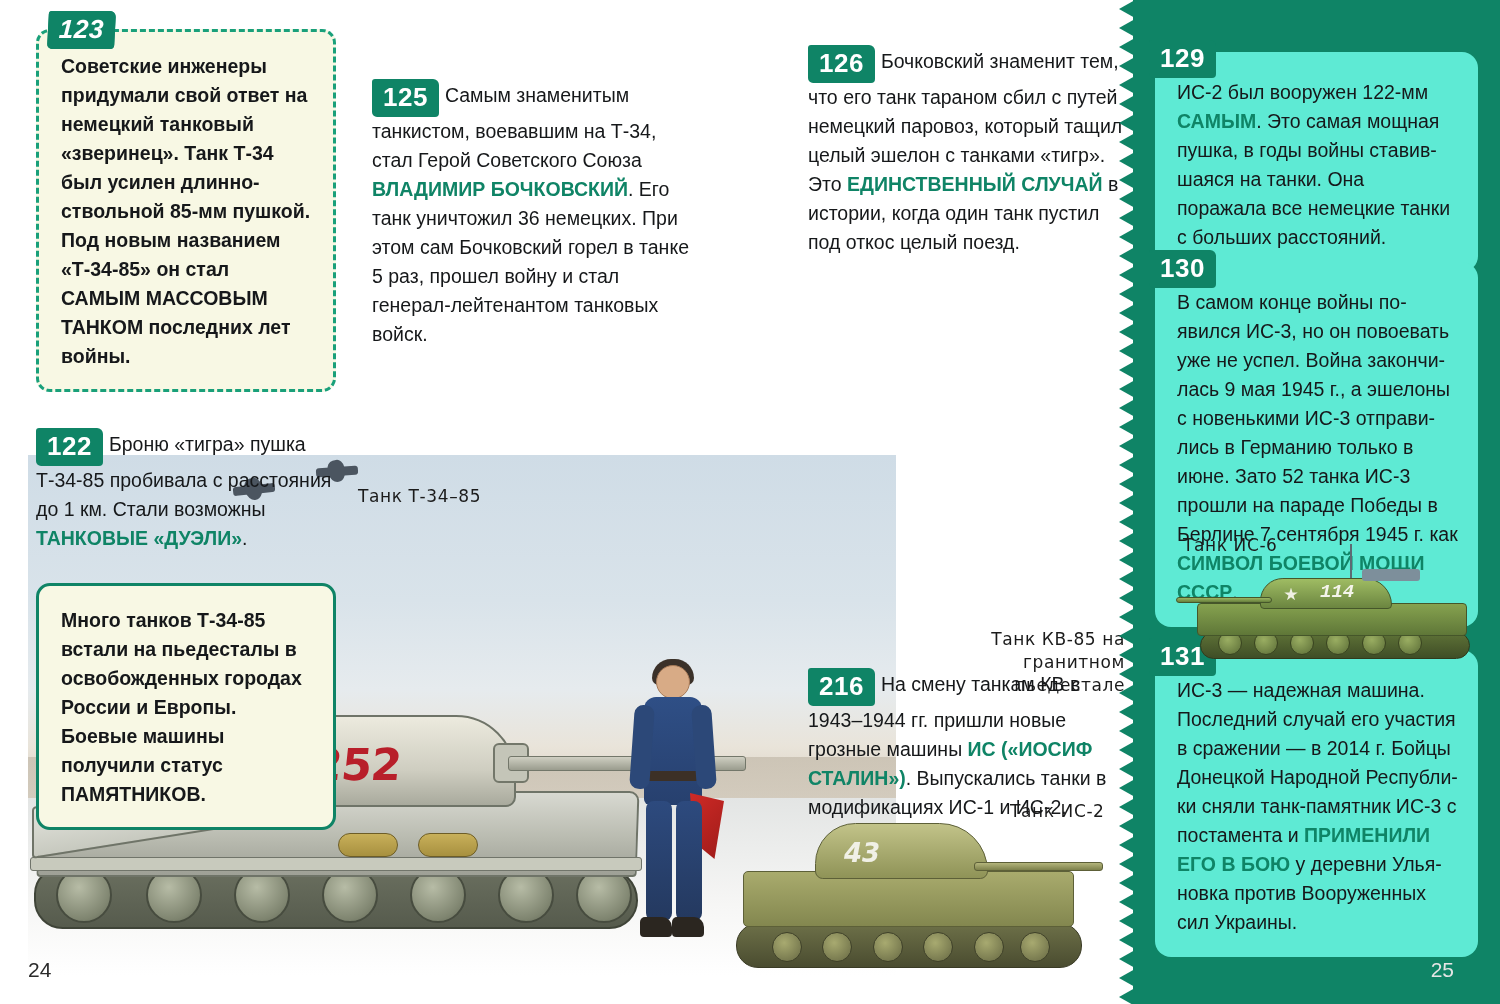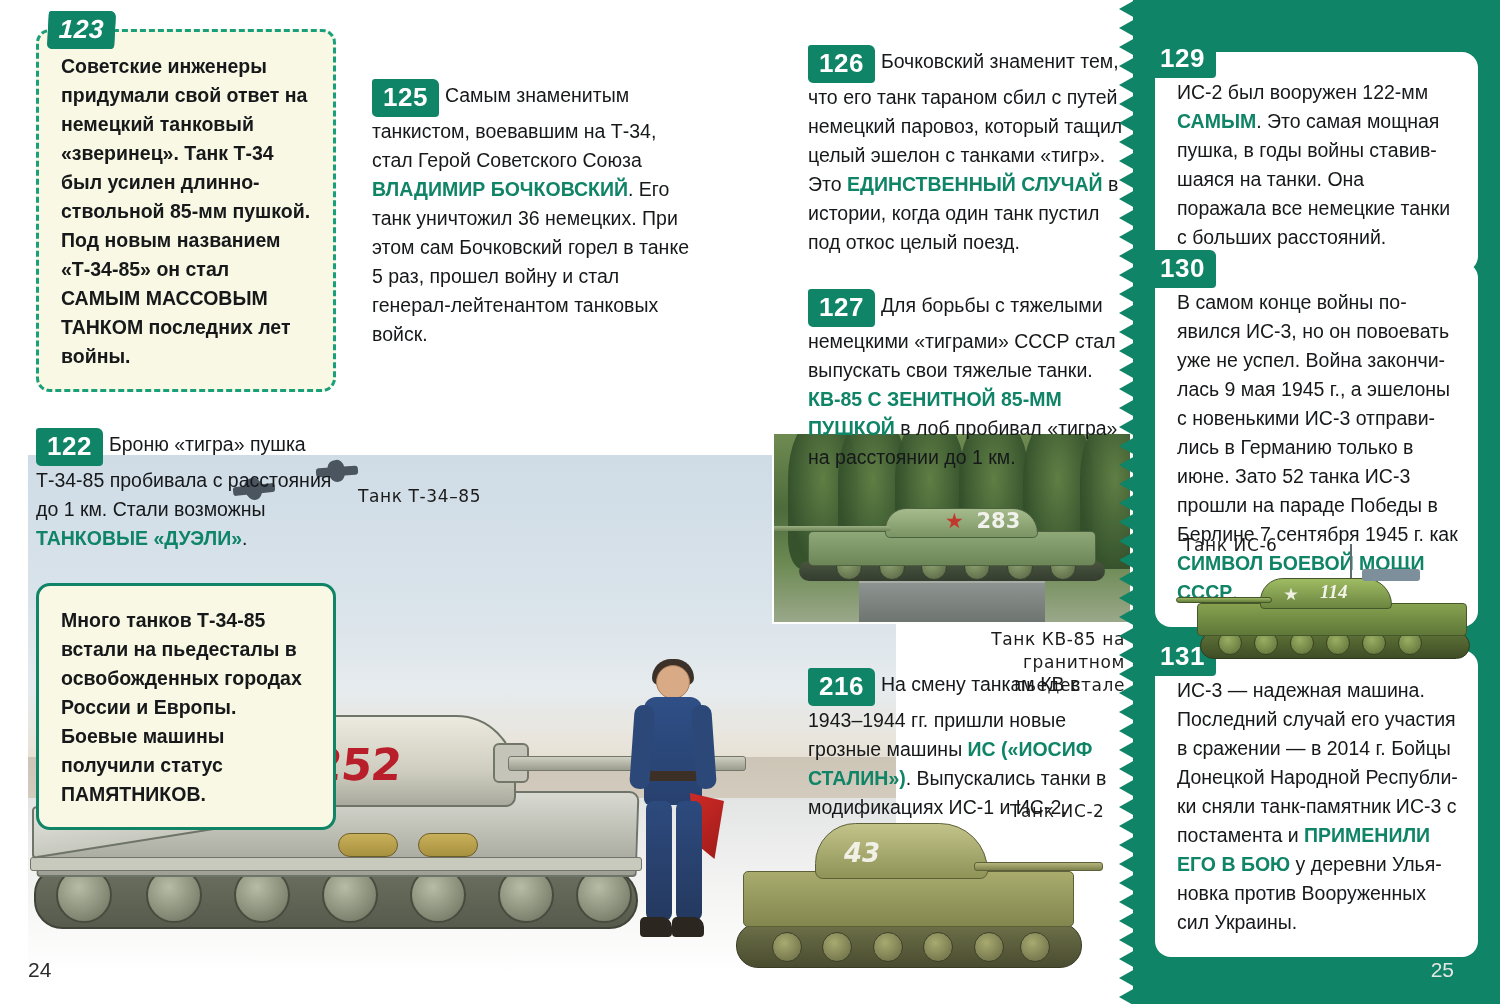--- a/index.html
+++ b/index.html
@@ -72,21 +72,21 @@
     border-radius: 14px;
     padding: 20px 20px 18px 22px;
     font-size: 19.5px; line-height: 29px;
     font-weight: bold; color: #16181a;
   }
 
   
   .card {
     position: absolute;
     left: 22px; width: 323px;
-    background: #ffffff;
+    background: #5eead4;
     border-radius: 16px;
     padding: 22px 20px 20px 22px;
     font-size: 19.5px; line-height: 29px;
     color: #16181a;
   }
   .card .badge {
     position: absolute; top: -12px; left: -6px;
   }
   .card .body { padding-top: 4px; }
 
@@ -269,21 +269,21 @@
     background:radial-gradient(circle at 40% 35%,#a8aa70,#666843);border:1px solid #3f4129;}
 
   
   #is3 { position:absolute; left:1182px; top:552px; width:300px; height:110px; }
   .i3-hull{position:absolute;left:5%;bottom:24%;width:90%;height:30%;
     background:linear-gradient(to bottom,#86a24f,#5f7738);border:1px solid #45562a;border-radius:4px;}
   .i3-turret{position:absolute;left:26%;bottom:48%;width:44%;height:28%;
     background:linear-gradient(to bottom,#9fbc63,#6b8540);border:1px solid #45562a;
     border-radius:34px 40px 6px 6px;}
   .i3-num{position:absolute;left:46%;bottom:54%;font-size:19px;font-weight:bold;color:#f4f4ea;
-    font-family:Liberation Serif, serif;font-style:italic;}
+    font-family:Liberation Mono, monospace;font-style:italic;}
   .i3-star{position:absolute;left:34%;bottom:55%;width:14px;height:14px;background:#f0f0e4;
     clip-path:polygon(50% 0,61% 35%,98% 35%,68% 57%,79% 91%,50% 70%,21% 91%,32% 57%,2% 35%,39% 35%);}
   .i3-barrel{position:absolute;left:-2%;bottom:54%;width:32%;height:5%;
     background:linear-gradient(#9bb461,#66803c);border:1px solid #45562a;border-radius:3px;}
   .i3-track{position:absolute;left:6%;bottom:3%;width:90%;height:24%;
     background:linear-gradient(to bottom,#5e7237,#3f4d26);border:1px solid #2f3a1c;border-radius:16px;}
   .i3-wheel{position:absolute;bottom:6%;width:24px;height:24px;border-radius:50%;
     background:radial-gradient(circle at 40% 35%,#9aae62,#5a6c36);border:1px solid #394420;}
   .i3-aa{position:absolute;left:60%;bottom:74%;width:58px;height:12px;
     background:#7d8f9b;border-radius:3px;}
@@ -335,43 +335,20 @@
         <div class="tk-armL"></div>
         <div class="tk-armR"></div>
         <div class="tk-flag"></div>
         <div class="tk-legL"></div>
         <div class="tk-legR"></div>
         <div class="tk-bootL"></div>
         <div class="tk-bootR"></div>
       </div>
     </div>
 
-    <div id="kv85-photo">
-      <div class="tree" style="left:4%;"></div>
-      <div class="tree" style="left:18%;"></div>
-      <div class="tree" style="left:34%;"></div>
-      <div class="tree" style="left:52%;"></div>
-      <div class="tree" style="left:70%;"></div>
-      <div class="tree" style="left:86%;"></div>
-      <div class="kv-pedestal"></div>
-      <div class="kv-tank">
-        <div class="kv-tracks"></div>
-        <div class="kv-wheel" style="left:12%;"></div>
-        <div class="kv-wheel" style="left:26%;"></div>
-        <div class="kv-wheel" style="left:40%;"></div>
-        <div class="kv-wheel" style="left:54%;"></div>
-        <div class="kv-wheel" style="left:68%;"></div>
-        <div class="kv-wheel" style="left:82%;"></div>
-        <div class="kv-hull"></div>
-        <div class="kv-turret"></div>
-        <div class="kv-star"></div>
-        <div class="kv-num">283</div>
-        <div class="kv-barrel"></div>
-      </div>
-    </div>
 
     <div id="is2">
       <div class="is-track"></div>
       <div class="is-wheel" style="left:10%;"></div>
       <div class="is-wheel" style="left:24%;"></div>
       <div class="is-wheel" style="left:38%;"></div>
       <div class="is-wheel" style="left:52%;"></div>
       <div class="is-wheel" style="left:66%;"></div>
       <div class="is-wheel" style="left:79%;"></div>
       <div class="is-hull"></div>
@@ -410,23 +387,20 @@
       </div>
 
     </div>
 
     <div class="col" id="col3">
 
       <div class="fact">
         <span class="badge flat">126</span><span>Бочковский знаменит тем, что его танк тараном сбил с путей немецкий паровоз, который тащил целый эшелон с танками «тигр». Это </span><span class="hl">ЕДИНСТВЕННЫЙ СЛУЧАЙ</span><span> в истории, когда один танк пустил под откос целый поезд.</span>
       </div>
 
-      <div class="fact" style="margin-top:32px;">
-        <span class="badge flat">127</span><span>Для борьбы с тяжелыми не­мецкими «тиграми» СССР стал вы­пускать свои тяжелые танки. </span><span class="hl">КВ-85 С ЗЕНИТНОЙ 85-ММ ПУШКОЙ</span><span> в лоб пробивал «тигра» на расстоя­нии до 1 км.</span>
-      </div>
     </div>
 
     <div class="caption" style="position:absolute;left:910px;top:628px;width:215px;text-align:right;white-space:pre-line;">Танк КВ-85 на гранитном
 пьедестале</div>
 
     <div class="fact" style="position:absolute;left:808px;top:668px;width:322px;">
       <span class="badge flat">216</span><span>На смену танкам КВ в 1943–1944 гг. пришли новые грозные машины </span><span class="hl">ИС («ИОСИФ СТАЛИН»)</span><span>. Выпускались танки в модификациях ИС-1 и ИС-2.</span>
     </div>
 
     <div class="caption" style="position:absolute;left:1010px;top:800px;">Танк ИС-2</div>

